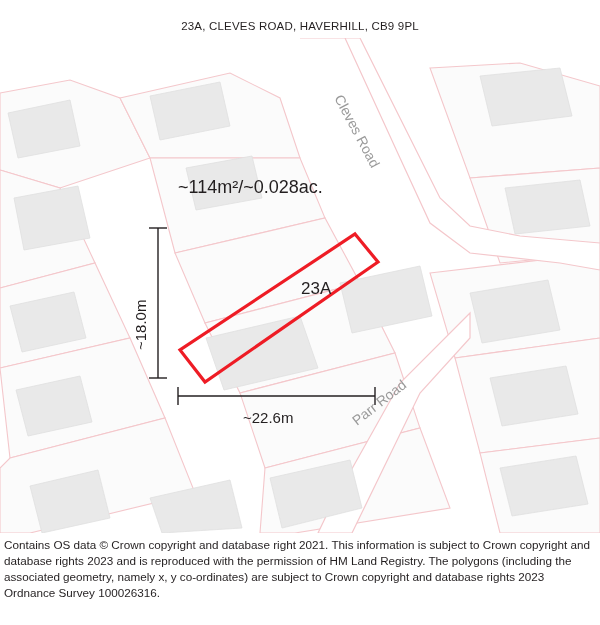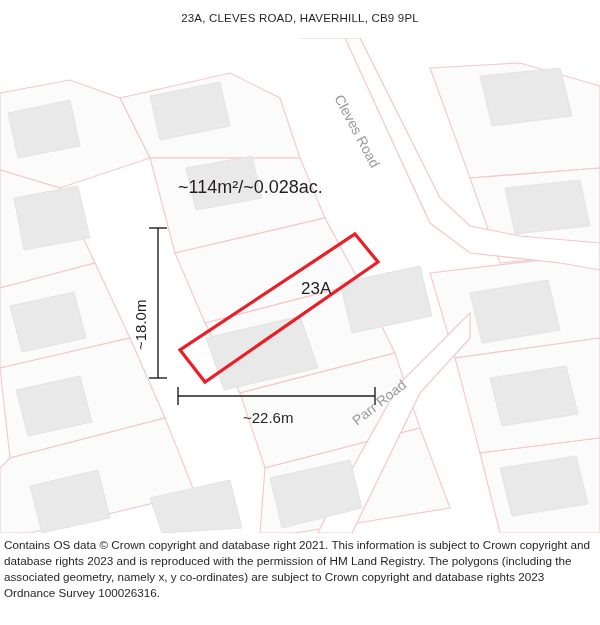--- a/index.html
+++ b/index.html
@@ -20,21 +20,21 @@
     height: 625px;
   }
   
   .header {
     position: absolute;
     top: 0;
     left: 0;
     width: 600px;
     height: 40px;
     text-align: center;
-    padding-top: 11px;
+    padding-top: 19px;
     box-sizing: border-box;
   }
   .header .title {
     font-size: 11.5px;
     letter-spacing: 0.2px;
     line-height: 15px;
     color: #231f20;
   }
   .header .subtitle {
     font-size: 11.5px;

